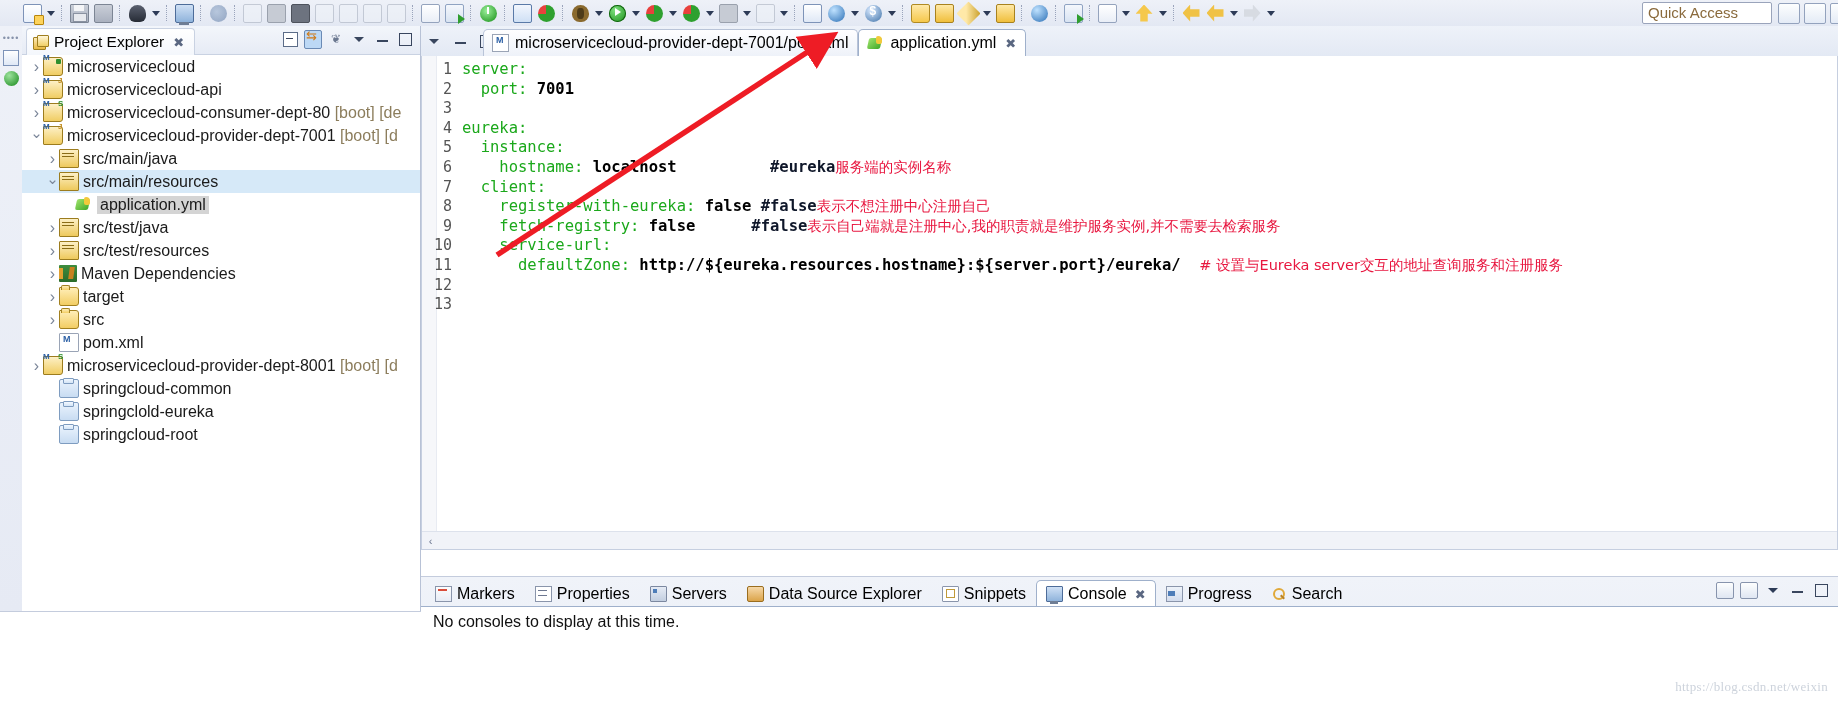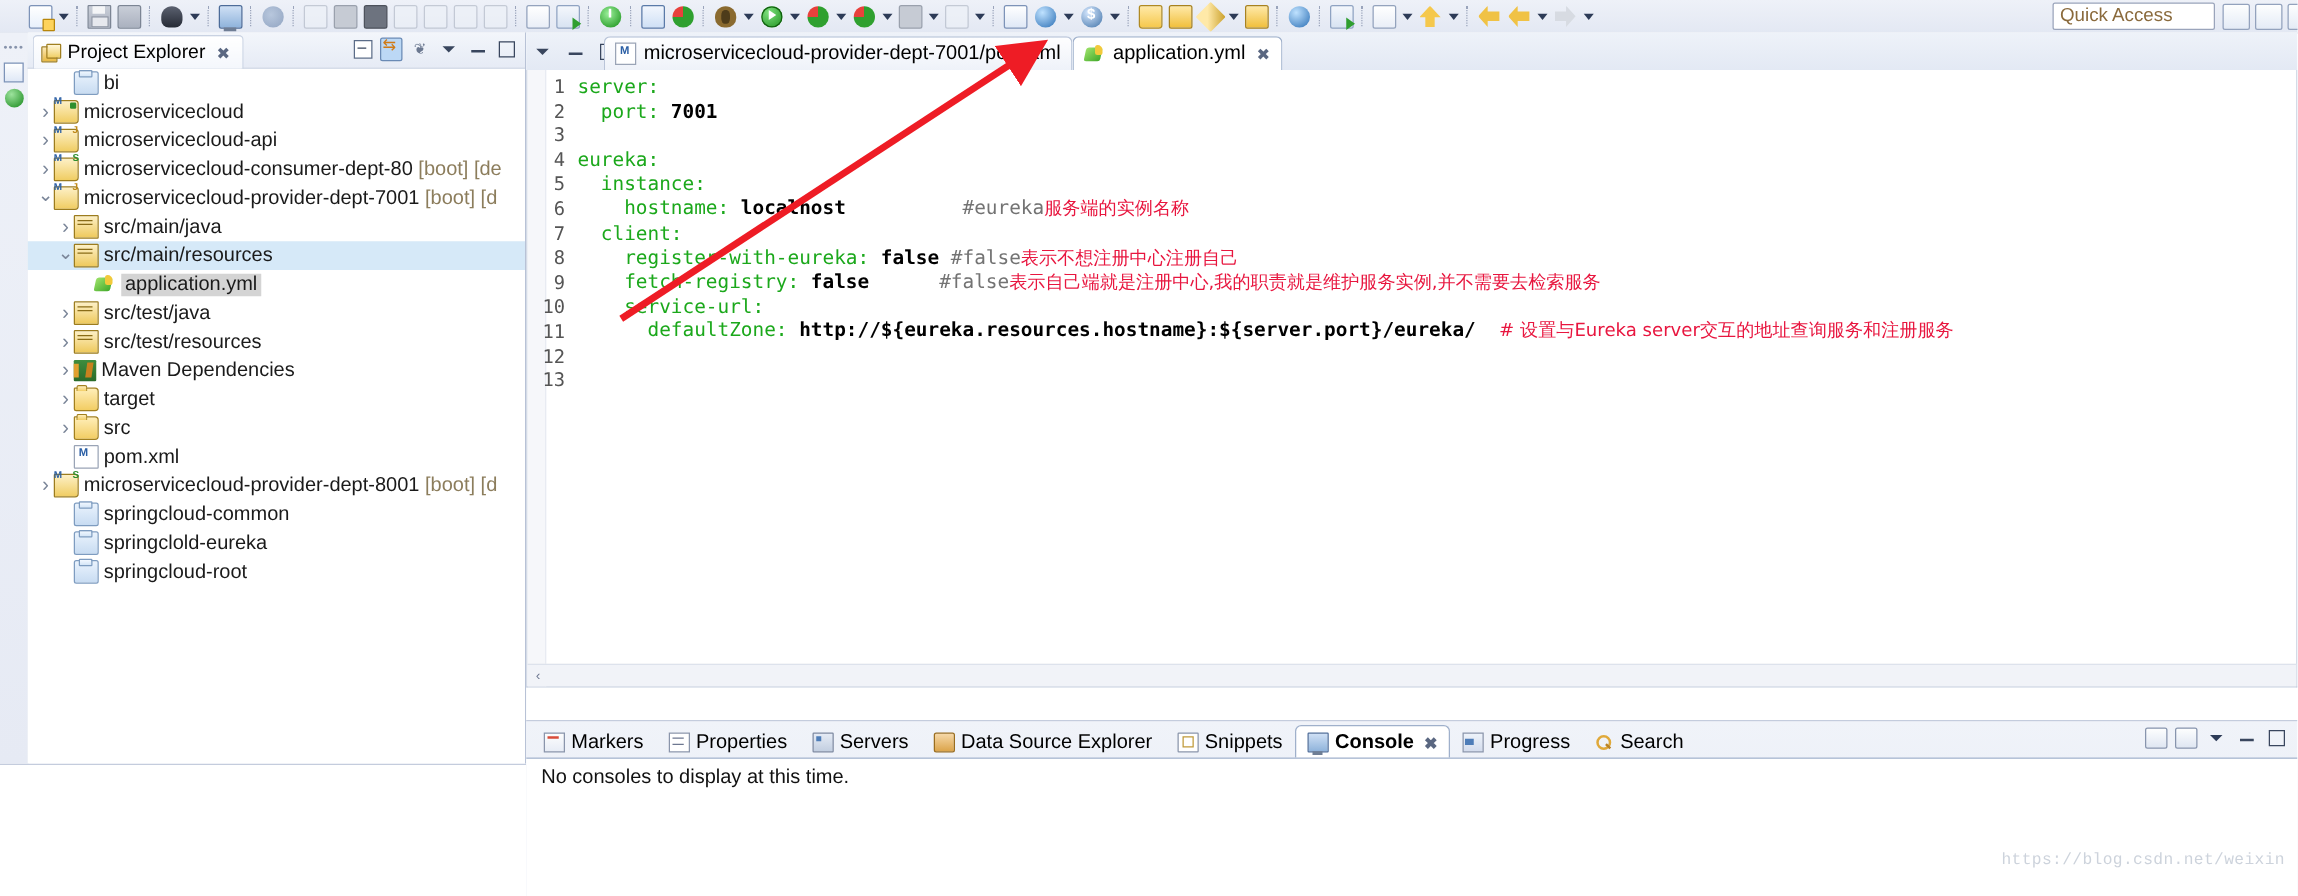--- a/index.html
+++ b/index.html
@@ -214,21 +214,21 @@
     font-size:15.5px;line-height:19.6px;
   }
   .cline{height:19.6px;display:flex;align-items:center;white-space:pre;}
   .lnum{
     width:30px;text-align:right;padding-right:4px;color:#555;
     font-family:"DejaVu Sans Mono", monospace;font-size:15px;flex:0 0 30px;
   }
   .ctext{padding-left:6px;}
   .k{color:#1ba81b;}
   .v{color:#000;font-weight:bold;}
-  .cm{color:#737373;font-weight:normal;}
+  .cm{color:#0f172a;font-weight:bold;}
   .cmz{color:#e8163f;font-weight:normal;font-family:"DejaVu Sans", sans-serif;font-size:14.5px;}
   .plain{color:#000;}
 
   .hscroll{
     position:absolute;left:0;bottom:0;width:1415px;height:17px;
     background:#f1f3f8;border-top:1px solid #dde2ec;
     display:flex;align-items:center;
   }
   .hs-left{width:17px;height:17px;display:flex;align-items:center;justify-content:center;color:#6d7790;font-size:11px;}
 
@@ -237,21 +237,21 @@
     position:absolute;left:421px;top:576px;width:1417px;height:141px;
     background:linear-gradient(#f0f3f9,#e7ecf5);
     border-top:1px solid #c4ccdd;
   }
   .bottom-tabs{position:absolute;left:4px;top:2px;height:28px;display:flex;align-items:flex-end;}
   .btab{
     height:26px;display:flex;align-items:center;gap:5px;
     padding:0 9px;font-size:16px;color:#000;
     border:1px solid transparent;border-bottom:none;border-radius:5px 5px 0 0;
   }
-  .btab.active{background:#fff;border-color:#9fb0cb;font-weight:bold;}
+  .btab.active{background:#fff;border-color:#9fb0cb;font-weight:normal;}
   .bico{width:15px;height:14px;position:relative;display:inline-block;}
   .bico.markers{background:linear-gradient(#fdfdfd,#e7ecf5);border:1px solid #8a95ab;}
   .bico.markers::after{content:"";position:absolute;left:2px;top:2px;width:9px;height:2px;background:#d94c3a;}
   .bico.props{background:#fff;border:1px solid #8a95ab;}
   .bico.props::after{content:"";position:absolute;left:2px;top:3px;width:9px;height:1px;
     border-top:1px solid #6d7790;border-bottom:1px solid #6d7790;height:4px;}
   .bico.servers{background:linear-gradient(#e5ebf5,#c2cee0);border:1px solid #7c88a0;border-radius:1px;}
   .bico.servers::after{content:"";position:absolute;left:2px;top:2px;width:4px;height:4px;background:#4e7db8;}
   .bico.ds{background:linear-gradient(#f6d8a8,#dba44a);border:1px solid #9a6d1e;border-radius:2px;}
   .bico.snip{background:#fff;border:1px solid #8a95ab;border-radius:1px;}
@@ -285,21 +285,21 @@
   .bl-strip{
     position:absolute;left:0;top:611px;width:421px;height:106px;background:#fff;
     border-top:1px solid #c4ccdd;border-right:1px solid #b8c2d6;
   }
 
   
   .arrow-svg{position:absolute;left:0;top:0;width:1838px;height:717px;pointer-events:none;}
 
   .watermark{
     position:absolute;right:10px;bottom:22px;
-    font-size:13px;color:#cdd3dc;font-family:Liberation Mono, monospace;
+    font-size:13px;color:#cdd3dc;font-family:Liberation Serif, serif;
     letter-spacing:.3px;
   }
 </style>
 </head>
 <body>
 
 <div id="app">
 
   <div class="toolbar">
     <div class="tb-group">
@@ -524,26 +524,20 @@
           </div>
         <div class="vt">
             <span class="vt-min"></span>
           </div>
         <div class="vt">
             <span class="vt-max"></span>
           </div>
       </div>
     </div>
     <div class="tree" id="tree">
-        <div class="row">
-          <span style="flex: 0 0 24px;"></span>
-          <span class="twisty"></span>
-          <span class="ticon ic-proj-closed"></span>
-          <span class="labelwrap"><span class="label">bi</span></span>
-        </div>
         <div class="row">
           <span style="flex: 0 0 8px;"></span>
           <span class="twisty closed"></span>
           <span class="ticon ic-mvn"></span>
           <span class="labelwrap"><span class="label">microservicecloud</span></span>
         </div>
         <div class="row">
           <span style="flex: 0 0 8px;"></span>
           <span class="twisty closed"></span>
           <span class="ticon ic-mvn ic-mvn-j"></span>

